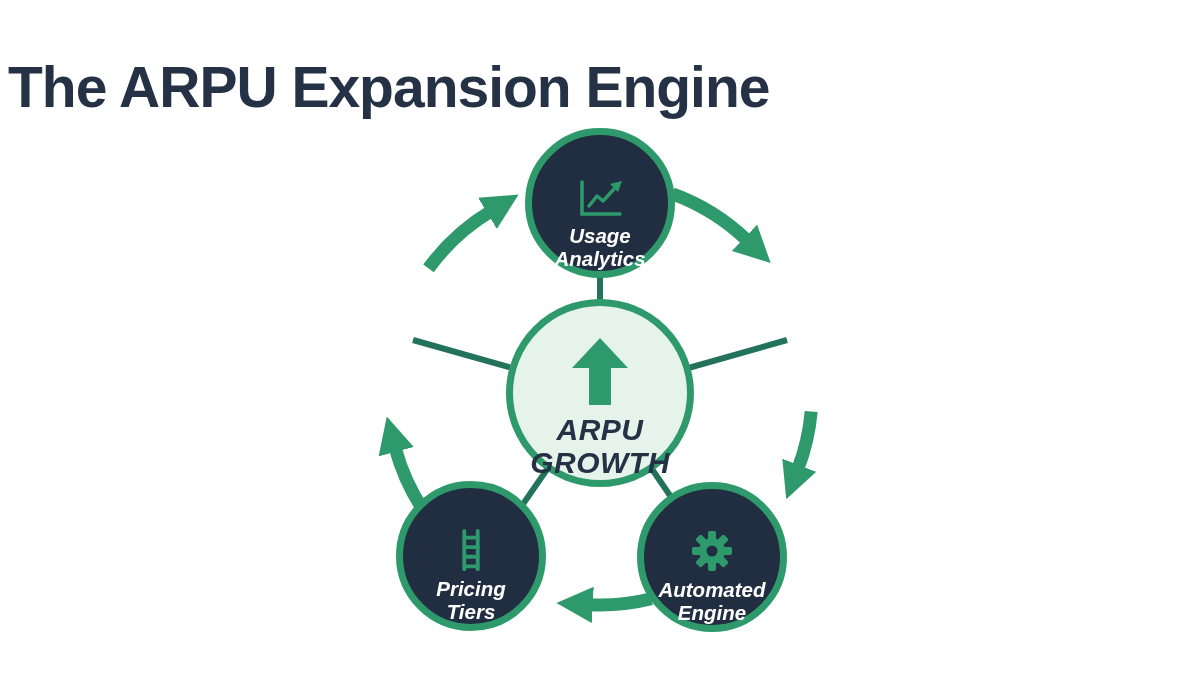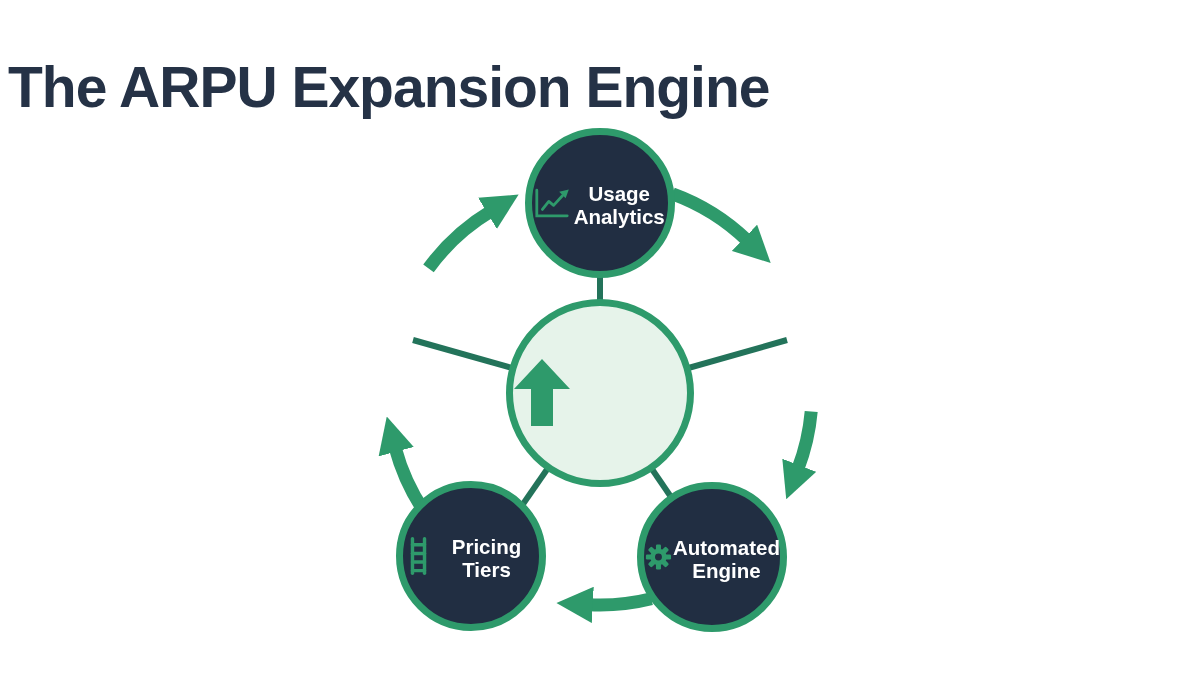--- a/index.html
+++ b/index.html
@@ -41,25 +41,26 @@
     stroke: var(--accent-green, #2e9a6b);
     stroke-width: 13;
     fill: none;
     stroke-linecap: butt;
   }
   .node {
     position: absolute;
     box-sizing: border-box;
     border-radius: 50%;
     display: flex;
-    flex-direction: row;
+    flex-direction: column;
     align-items: center;
-    justify-content: flex-start;
+    justify-content: flex-end;
     text-align: center;
     z-index: 2;
+    font-style: italic;
   }
   .satellite {
     width: 150px;
     height: 150px;
     background: var(--node-fill, #212e42);
     border: 7px solid var(--node-border, #2e9a6b);
   }
   .satellite .label {
     width: 122px;
     margin-top: 5px;
@@ -115,20 +116,21 @@
       <path class="flow" d="M 811.2 411.5 A 212 212 0 0 1 797.9 468.9" marker-end="url(#ah)"></path>
       <path class="flow" d="M 651.3 598.7 A 212 212 0 0 1 588.9 604.7" marker-end="url(#ah)"></path>
       <path class="flow" d="M 424.2 511.5 A 212 212 0 0 1 395.2 447.9" marker-end="url(#ah)"></path>
     </g>
   </svg>
 
   <div class="node center-node">
     <svg class="icon" width="58" height="68" viewBox="0 0 58 68">
       <path d="M29 0 L57 30 L40 30 L40 67 L18 67 L18 30 L1 30 Z" fill="var(--accent-green, #2e9a6b)"></path>
     </svg>
+    <div class="center-label">ARPU GROWTH</div>
   </div>
 
   <div class="node satellite" style="left:525px; top:128px;">
     <svg class="icon" width="48" height="44" viewBox="0 0 48 44">
       <path d="M6 6 L6 38 L44 38" fill="none" stroke="var(--accent-green, #2e9a6b)" stroke-width="3.5" stroke-linecap="round"></path>
       <polyline points="13,30 21,20 27,25 38,13" fill="none" stroke="var(--accent-green, #2e9a6b)" stroke-width="3.5" stroke-linejoin="round" stroke-linecap="round"></polyline>
       <polygon points="46,5 34,8 42,16" fill="var(--accent-green, #2e9a6b)"></polygon>
     </svg>
     <div class="label">Usage Analytics</div>
   </div>

